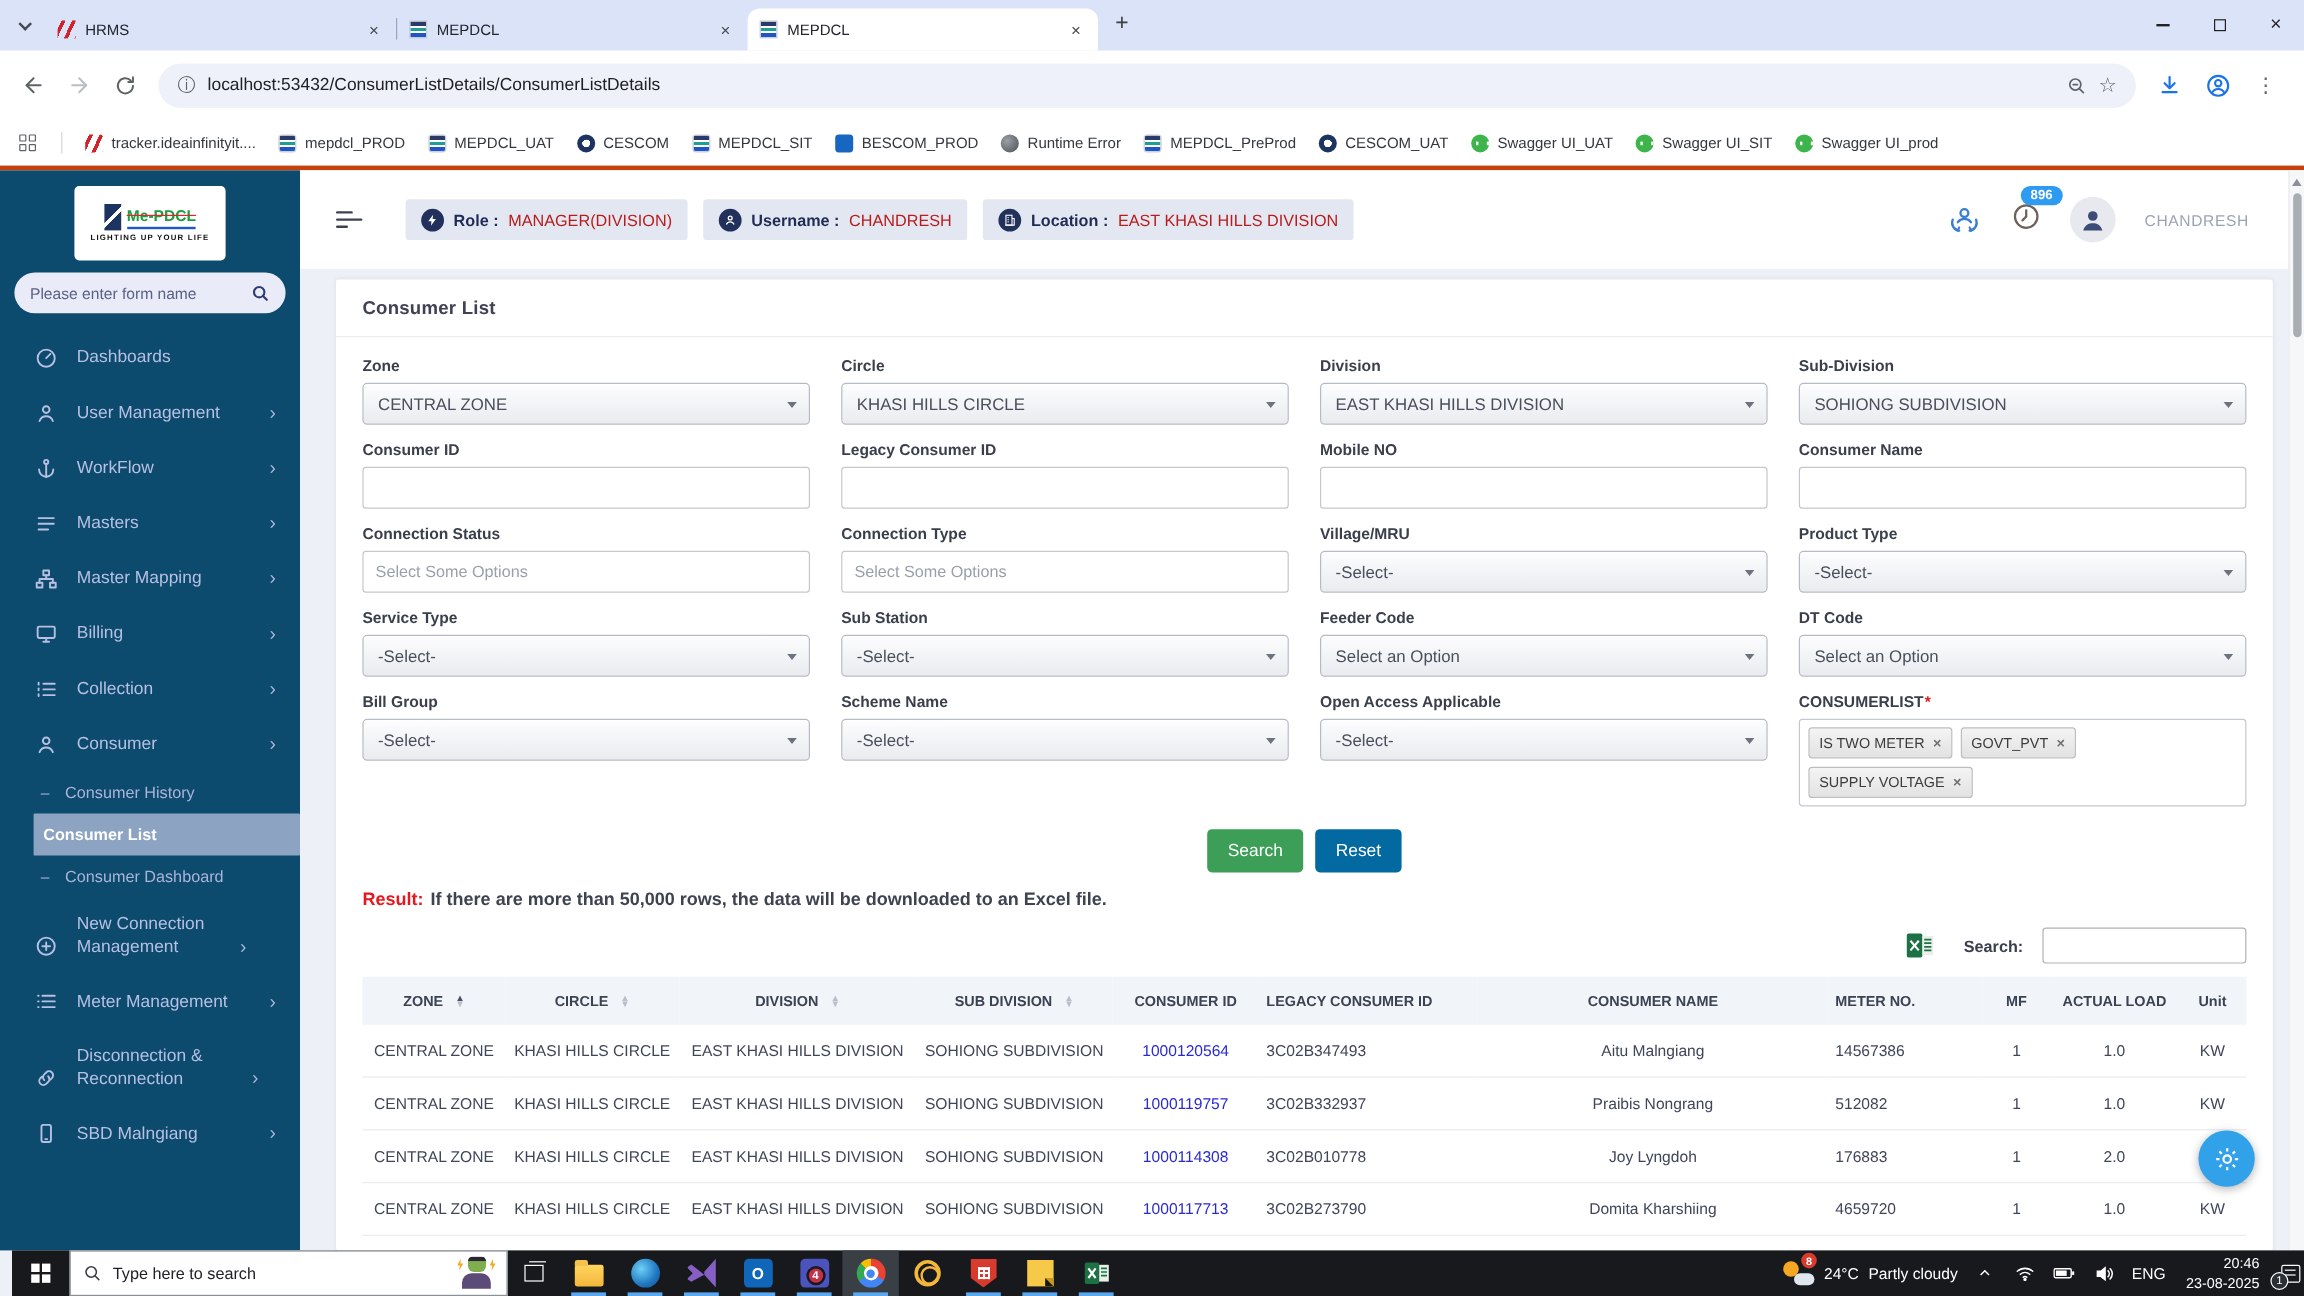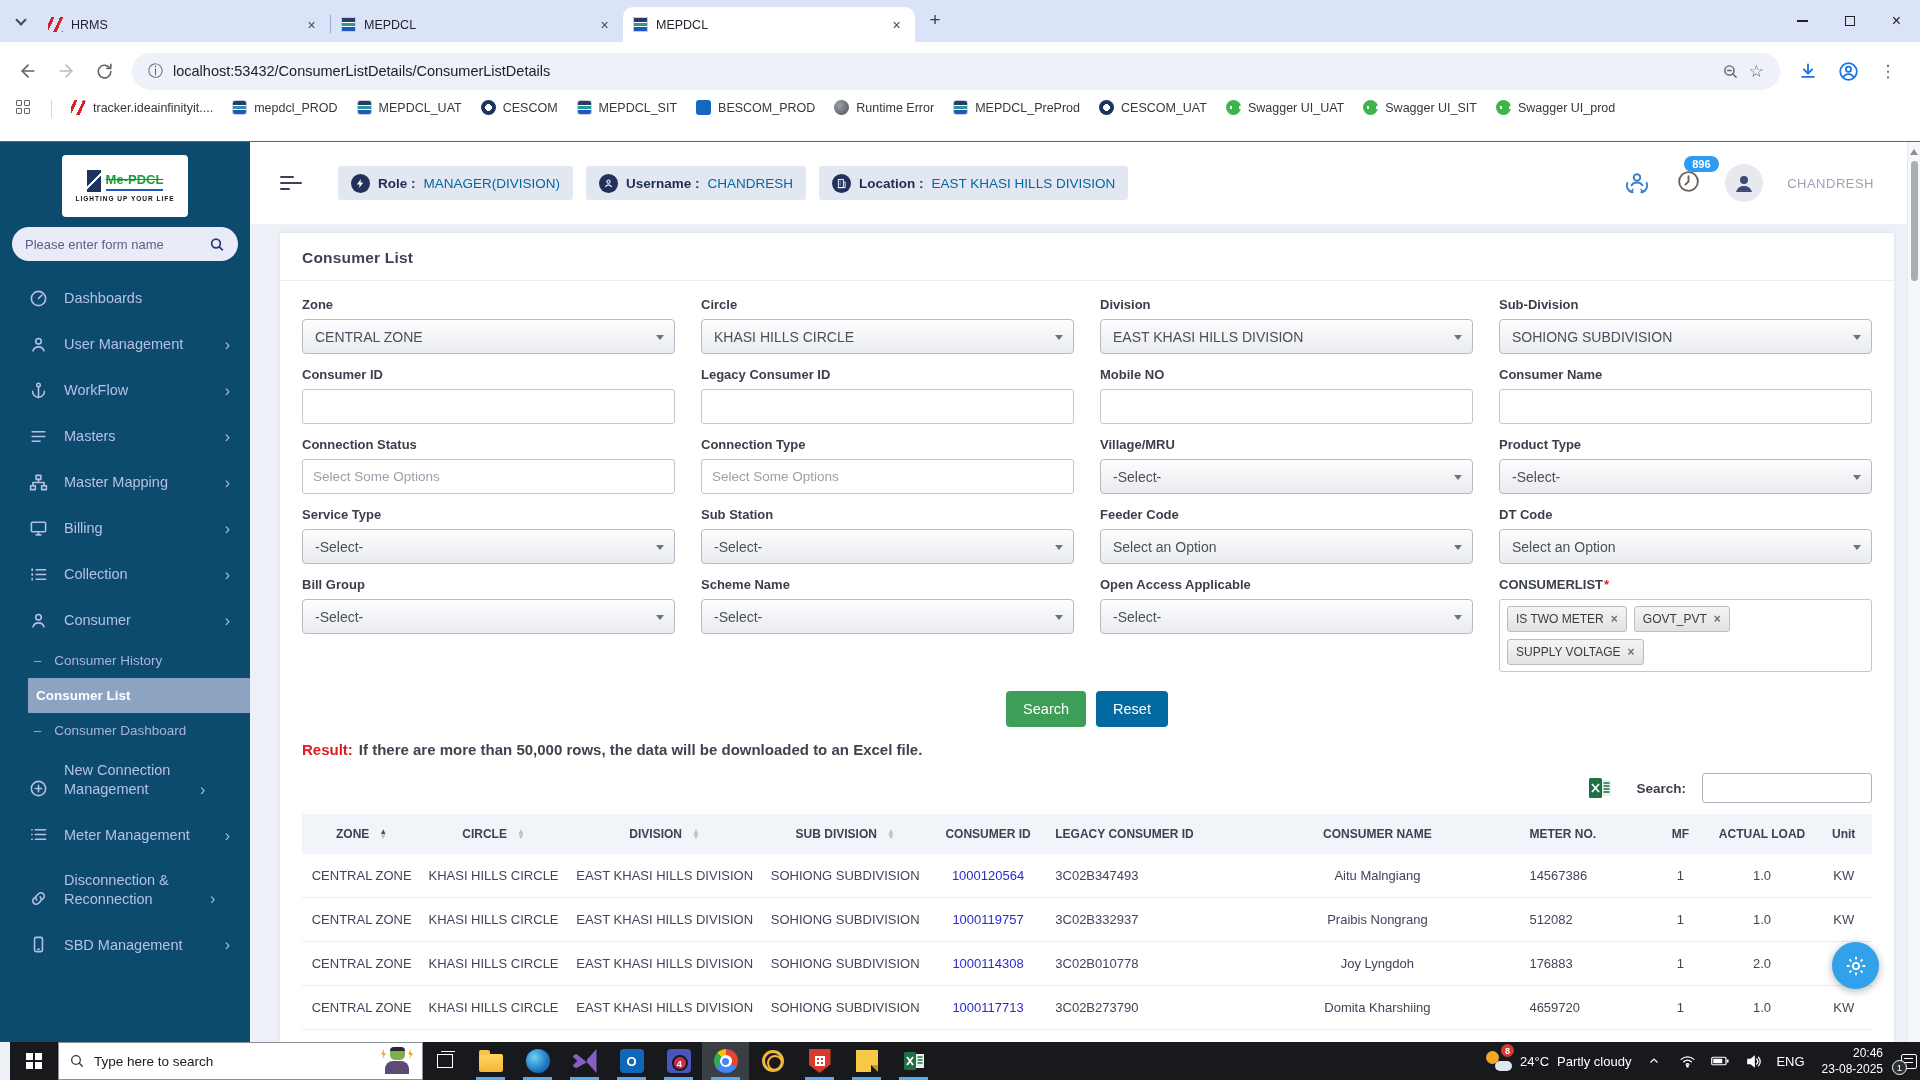--- a/index.html
+++ b/index.html
@@ -27,21 +27,21 @@
 
 .navbar{height:58px;background:#fff;display:flex;align-items:center;padding:0 10px;gap:2px}
 .nbtn{width:36px;height:36px;display:flex;align-items:center;justify-content:center;border-radius:50%;color:#5f6368}
 .omnibox{flex:1;height:37px;background:#eef1f9;border-radius:19px;display:flex;align-items:center;padding:0 16px;margin:0 8px;gap:10px}
 .omni-info{font-size:15px;color:#5f6368}
 .omni-url{font-size:14.5px;color:#202124;flex:1}
 .omni-star{font-size:17px;color:#5f6368}
 .navright{display:flex;align-items:center;gap:4px;padding-right:4px}
 .kebab{font-size:17px;color:#5f6368}
 
-.bookmarksbar{height:42px;background:#fff;display:flex;align-items:flex-start;padding:0 16px;gap:19px;border-bottom:1px solid #c2410c}
+.bookmarksbar{height:42px;background:#fff;display:flex;align-items:center;padding:0 16px;gap:19px;border-bottom:4px solid #c2410c}
 .appsgrid{display:grid;grid-template-columns:6px 6px;grid-template-rows:6px 6px;gap:2px;margin-right:2px}
 .appsgrid span{border:1.5px solid #5f6368;border-radius:1px}
 .bmdiv{width:1px;height:18px;background:#d3d7df}
 .bm{display:flex;align-items:center;gap:7px;font-size:12.5px;color:#34383f;white-space:nowrap}
 .bic{width:15px;height:15px;border-radius:3px;flex-shrink:0}
 .bi-tracker{background:repeating-linear-gradient(115deg,transparent 0 3px,#d2232a 3px 6px,transparent 6px 8px)}
 .bi-mepdcl{border:1px solid #c6ccd8;background:linear-gradient(180deg,#2b3a67 0 28%,#fff 28% 42%,#1e9e97 42% 58%,#fff 58% 72%,#2255c4 72% 100%)}
 .bi-cescom{border-radius:50%;background:radial-gradient(circle at 50% 50%,#fff 0 30%,#1d3461 31%)}
 .bi-bescom{background:#1766c2}
 .bi-globe{border-radius:50%;background:radial-gradient(circle at 35% 35%,#9aa0a6,#4a4f55)}
@@ -69,21 +69,21 @@
 svg.sic{stroke:#b7c0e2;fill:none;stroke-width:2;stroke-linecap:round;stroke-linejoin:round}
 
 .mainarea{flex:1;display:flex;flex-direction:column;background:#edf0f6;min-width:0}
 .appheader{height:82px;background:#fff;display:flex;align-items:center;padding:0 46px 0 30px;gap:0}
 .hamb{width:22px;display:flex;flex-direction:column;gap:4px;margin-right:36px}
 .hamb span{height:2px;background:#3c4252;border-radius:1px}
 .hamb span:nth-child(1){width:14px}.hamb span:nth-child(2){width:22px}.hamb span:nth-child(3){width:10px}
 .badge{background:#e3e7f1;height:34px;border-radius:3px;display:flex;align-items:center;padding:0 13px;gap:8px;margin-right:13px}
 .badge .bico{width:19px;height:19px;border-radius:50%;background:#22305c;display:flex;align-items:center;justify-content:center;flex-shrink:0}
 .badge b{font-size:13.5px;color:#1f2c55}
-.badge span{font-size:13.5px;color:#0369a1}
+.badge span{font-size:13.5px;color:#b91c1c}
 .hdr-right{margin-left:auto;display:flex;align-items:center;gap:24px}
 .clockwrap{position:relative}
 .hbadge{position:absolute;top:-13px;left:8px;background:#2f9bf0;color:#fff;font-size:11px;font-weight:bold;padding:2px 8px;border-radius:9px}
 .avatar{width:38px;height:38px;border-radius:50%;background:#e7e9ef;display:flex;align-items:center;justify-content:center}
 .uname{font-size:13px;color:#9aa3b5;letter-spacing:.5px}
 
 
 .content{flex:1;padding:9px 26px 0 30px;min-height:0}
 .card{background:#fff;height:100%;border-radius:2px;box-shadow:0 0 4px rgba(30,40,70,.08);padding:16px 22px 0;overflow:hidden}
 .cardtitle{font-size:15.5px;font-weight:bold;color:#3f4254;letter-spacing:.2px}
@@ -459,21 +459,21 @@
         <span class="ni-label" style="max-width:130px">Disconnection &amp; Reconnection</span>
         <span class="ni-chev">›</span>
       </div>
       <div class="navitem">
         <span class="ni-icon">
             <svg class="sic" width="19" height="19" viewBox="0 0 24 24">
               <rect x="7" y="3" width="10" height="18" rx="2"></rect>
               <path d="M11 18h2"></path>
             </svg>
           </span>
-        <span class="ni-label">SBD Management</span>
+        <span class="ni-label">SBD Malngiang</span>
         <span class="ni-chev">›</span>
       </div>
     </aside>
 
     <div class="mainarea">
       <div class="appheader">
         <div class="hamb">
             <span></span>
             <span></span>
             <span></span>

